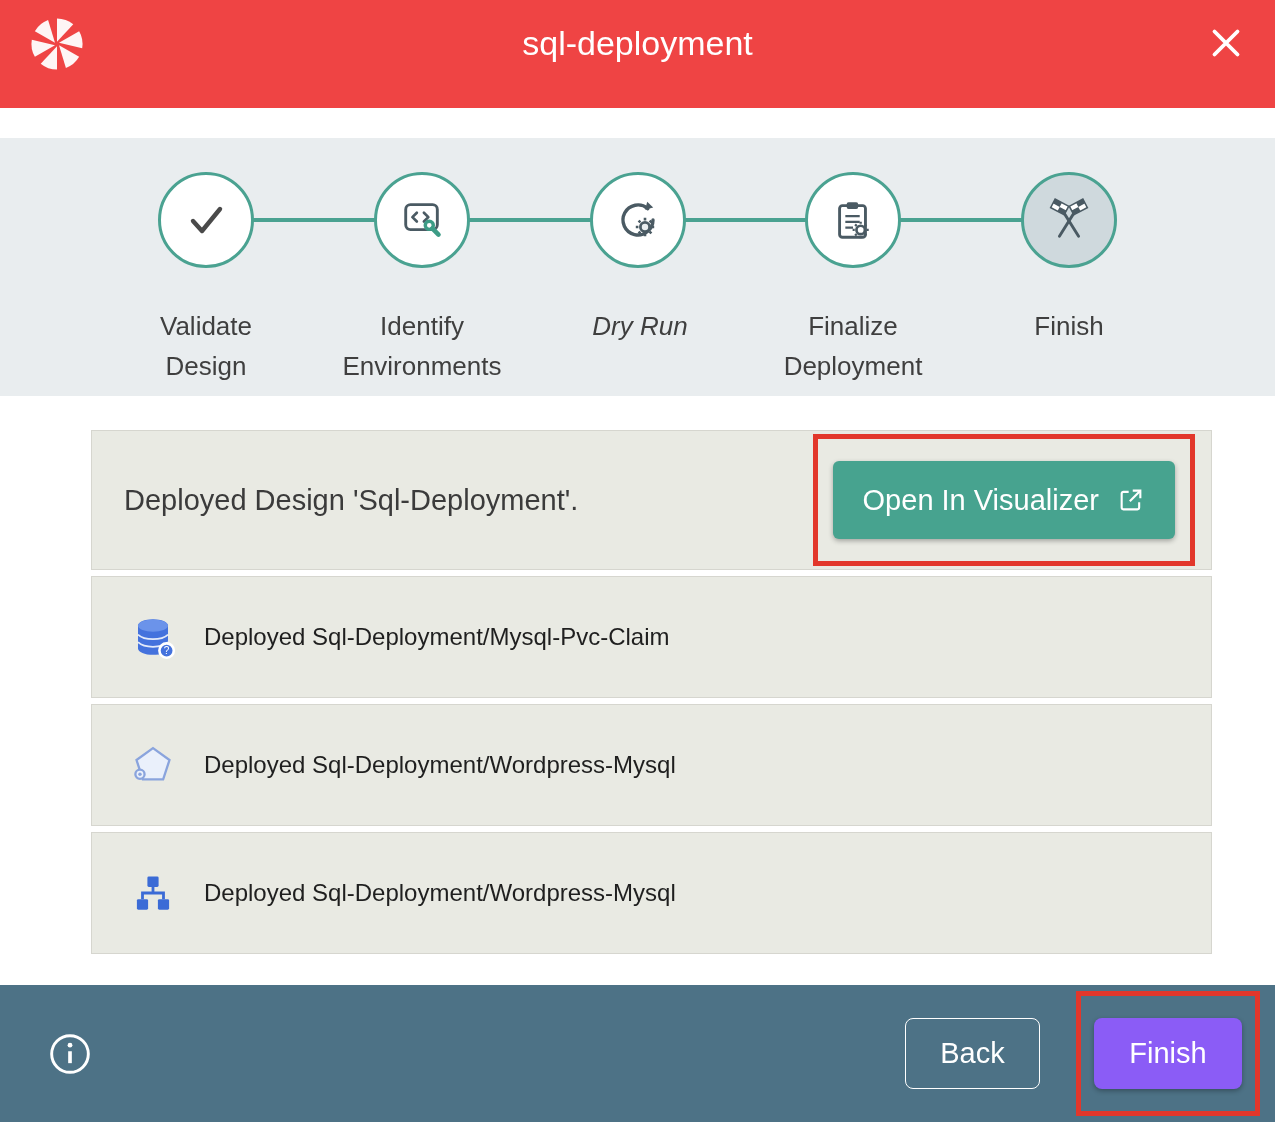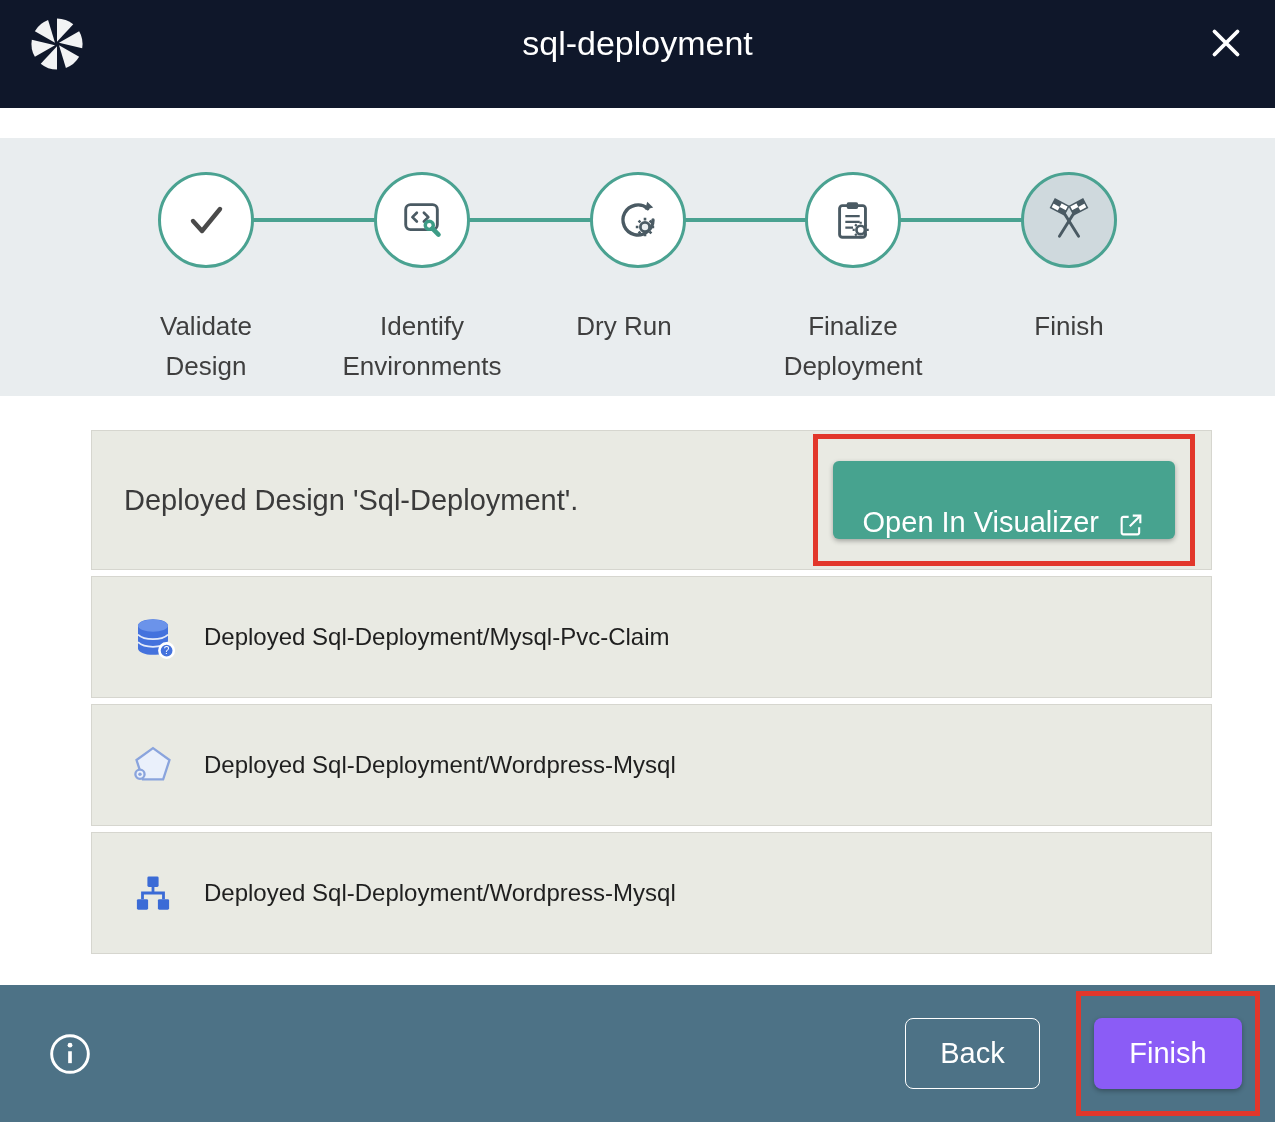--- a/index.html
+++ b/index.html
@@ -11,21 +11,21 @@
     height: 1122px;
     background: #ffffff;
     overflow: hidden;
   }
 
   
   .header {
     position: absolute;
     top: 0; left: 0;
     width: 100%; height: 108px;
-    background: #0f172a;
+    background: #ef4444;
   }
   .logo {
     position: absolute;
     left: 26px; top: 13px;
     width: 62px; height: 62px;
   }
   .title {
     position: absolute;
     left: 50%; top: 24px;
     transform: translateX(-50%);
@@ -76,21 +76,21 @@
     top: 168px;
     width: 240px;
     text-align: center;
     font-size: 26px;
     color: #3f3f3f;
     line-height: 40px;
     white-space: pre-line;
   }
   .s1 { left: 158px; } .l1 { left: 86px; }
   .s2 { left: 374px; } .l2 { left: 302px; }
-  .s3 { left: 590px; } .l3 { left: 504px; }
+  .s3 { left: 590px; } .l3 { left: 520px; font-style: italic; }
   .s4 { left: 805px; } .l4 { left: 733px; }
   .s5 { left: 1021px; } .l5 { left: 949px; }
 
   
   .content {
     position: absolute;
     top: 396px; left: 0;
     width: 100%; height: 589px;
     background: #ffffff;
   }
@@ -126,21 +126,21 @@
   .visualizer-btn {
     height: 78px;
     background: #47a38f;
     color: #ffffff;
     font-size: 29px;
     font-family: "Liberation Sans", sans-serif;
     border: none;
     border-radius: 6px;
     padding: 0 30px;
     display: flex;
-    align-items: flex-end;
+    align-items: center;
     gap: 18px;
     cursor: pointer;
     box-shadow: 0 2px 5px rgba(0,0,0,0.3);
   }
   .item-row {
     height: 122px;
     padding: 0 32px 0 36px;
   }
   .item-icon {
     width: 50px; height: 50px;

